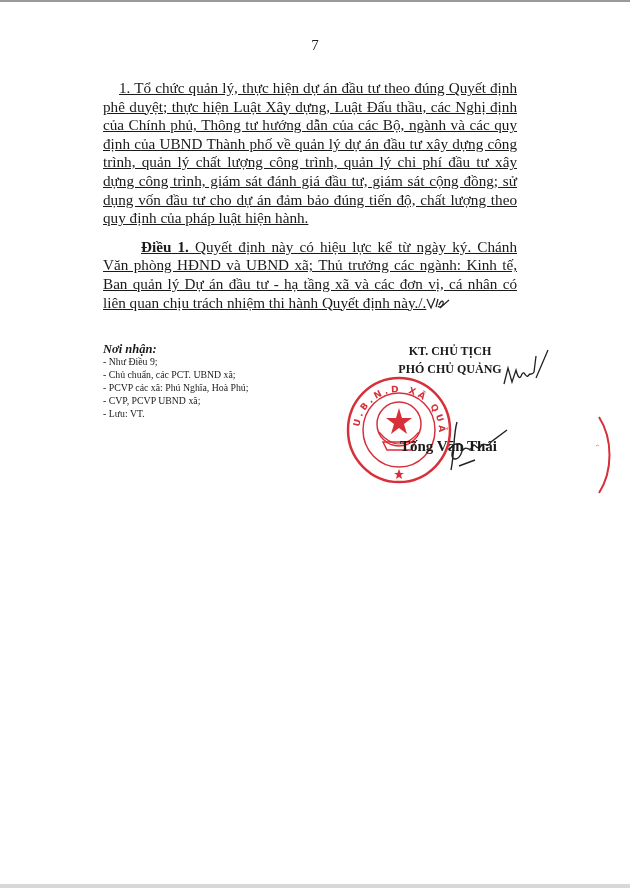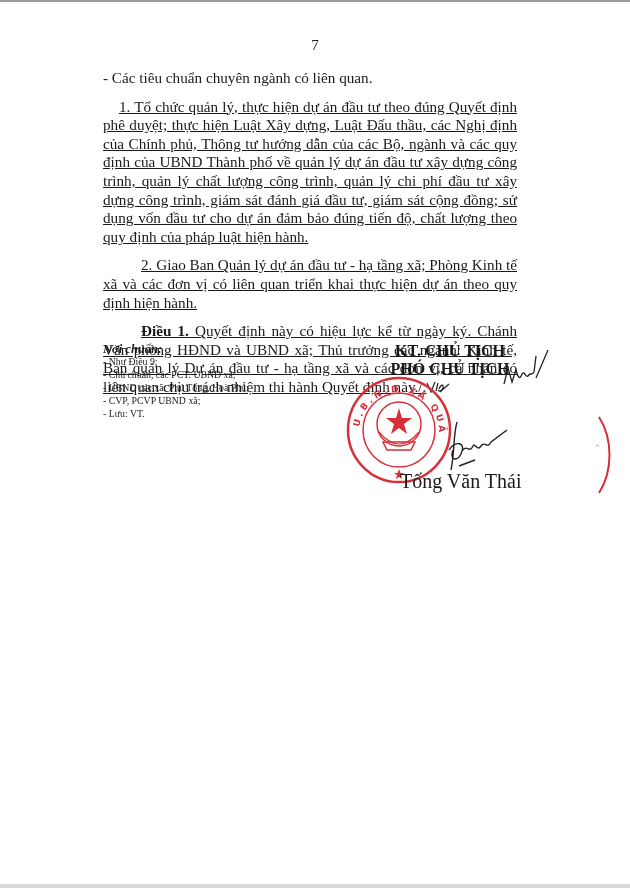--- a/index.html
+++ b/index.html
@@ -15,70 +15,68 @@
   .page-num { position: absolute; top: 37px; left: 0; width: 630px; text-align: center; font-size: 15px; }
   .body-text { position: absolute; left: 103px; top: 69px; width: 414px; font-size: 15.2px; line-height: 18.6px; }
   .p { margin: 0; text-align: justify; text-align-last: auto; }
   .indent { text-indent: 16px; }
   .indent2 { text-indent: 38px; }
   .last { text-align-last: left; }
   .gap { margin-top: 10px; text-decoration: underline; }
   b { font-weight: bold; }
   .recipients { position: absolute; left: 103px; top: 342px; font-size: 9.8px; line-height: 12.9px; }
   .recipients .title { font-weight: bold; font-style: italic; font-size: 12.5px; line-height: 14px; }
-  .sign { position: absolute; left: 360px; top: 342px; width: 180px; text-align: center; font-weight: bold; font-size: 16px; line-height: 18px; }
-  .signer { position: absolute; left: 400px; top: 470px; font-weight: normal; font-size: 20px; }
+  .sign { position: absolute; left: 360px; top: 342px; width: 180px; text-align: center; font-weight: bold; font-size: 12px; line-height: 18px; }
+  .signer { position: absolute; left: 400px; top: 438px; font-weight: bold; font-size: 15px; }
   .seal { position: absolute; left: 345px; top: 372px; width: 108px; height: 112px; }
   .sig1 { position: absolute; left: 502px; top: 348px; width: 48px; height: 42px; }
   .sig2 { position: absolute; left: 445px; top: 420px; width: 70px; height: 55px; }
   .edge-seal { position: absolute; left: 585px; top: 415px; width: 30px; height: 80px; }
   .check { display: inline-block; width: 24px; height: 14px; vertical-align: -2px; }
 </style>
 </head>
 <body>
 
 <div class="topbar"></div>
 
 <div class="page-num">7</div>
 
 <div class="body-text">
-  <p class="p last">- Các tiêu chuẩn chuyên ngành có liên quan.</p>
   <p class="p indent last gap">1. Tổ chức quản lý, thực hiện dự án đầu tư theo đúng Quyết định phê duyệt; thực hiện Luật Xây dựng, Luật Đấu thầu, các Nghị định của Chính phủ, Thông tư hướng dẫn của các Bộ, ngành và các quy định của UBND Thành phố về quản lý dự án đầu tư xây dựng công trình, quản lý chất lượng công trình, quản lý chi phí đầu tư xây dựng công trình, giám sát đánh giá đầu tư, giám sát cộng đồng; sử dụng vốn đầu tư cho dự án đảm bảo đúng tiến độ, chất lượng theo quy định của pháp luật hiện hành.</p>
-  <p class="p indent2 last gap">2. Giao Ban Quản lý dự án đầu tư - hạ tầng xã; Phòng Kinh tế xã và các đơn vị có liên quan triển khai thực hiện dự án theo quy định hiện hành.</p>
   <p class="p indent2 last gap"><b>Điều 1.</b><span> Quyết định này có hiệu lực kể từ ngày ký. Chánh Văn phòng HĐND và UBND xã; Thủ trưởng các ngành: Kinh tế, Ban quản lý Dự án đầu tư - hạ tầng xã và các đơn vị, cá nhân có liên quan chịu trách nhiệm thi hành Quyết định này./.</span><svg class="check" viewBox="0 0 24 14">
         <path d="M1 3 L5 12 L9 2 M10 11 L12 3 M13 9 C15 4 18 4 17 8 C16 11 13 12 12 10 M14 12 L23 4" stroke="#222" stroke-width="1.2" fill="none"></path>
       </svg></p>
 </div>
 
 <div class="recipients">
-  <div class="title">Nơi chuẩn:</div>
+  <div class="title">Nơi nhận:</div>
   <div>- Như Điều 9;</div>
   <div>- Chủ chuẩn, các PCT. UBND xã;</div>
-  <div>- UBND các xã: Phú Tống, Hoà Phú;</div>
+  <div>- PCVP các xã: Phú Nghĩa, Hoà Phú;</div>
   <div>- CVP, PCVP UBND xã;</div>
   <div>- Lưu: VT.</div>
 </div>
 
 <svg class="seal" viewBox="0 0 108 112">
   <defs>
     <path id="sealArc" d="M14 60 A40 40 0 1 1 94 60"></path>
   </defs>
   <ellipse cx="54" cy="58" rx="51" ry="52" fill="none" stroke="#d8303a" stroke-width="2.5"></ellipse>
   <ellipse cx="54" cy="58" rx="36" ry="37" fill="none" stroke="#d8303a" stroke-width="1.5"></ellipse>
   <text font-size="9" fill="#d8303a" font-weight="bold" font-family="DejaVu Sans, sans-serif" letter-spacing="3"><textPath href="#sealArc" startOffset="4%">U.B.N.D XÃ QUẢNG BỊ</textPath></text>
   <circle cx="54" cy="52" r="22" fill="none" stroke="#d8303a" stroke-width="1.5"></circle>
   <polygon points="54,36 57,46 67,46 59,52 62,62 54,56 46,62 49,52 41,46 51,46" fill="#d8303a"></polygon>
   <path d="M38 70 L70 70 L66 78 L42 78 Z" fill="none" stroke="#d8303a" stroke-width="1.5"></path>
   <path d="M34 60 Q54 84 74 60" fill="none" stroke="#d8303a" stroke-width="1.2"></path>
   <polygon points="54,97 55.5,101 59,101 56,103 57,107 54,105 51,107 52,103 49,101 52.5,101" fill="#d8303a"></polygon>
 </svg>
 
 <div class="sign">
   <div>KT. CHỦ TỊCH</div>
-  <div>PHÓ CHỦ TỊCH</div>
+  <div>PHÓ CHỦ QUẢNG</div>
 </div>
 
 <svg class="sig1" viewBox="0 0 48 42">
   <path d="M2 36 L6 20 L10 34 L14 22 C16 30 18 32 20 26 C22 22 24 30 26 28 C28 24 30 28 32 24 L34 8 M34 30 L46 2" stroke="#222" stroke-width="1.3" fill="none"></path>
 </svg>
 
 <svg class="sig2" viewBox="0 0 70 55">
   <path d="M12 2 C8 16 10 30 6 50 M4 30 C10 20 22 22 16 34 C12 42 4 40 8 30 M18 30 C22 24 24 34 28 26 C30 22 32 32 36 26 C40 20 42 30 46 22 L62 10 M14 46 L30 40" stroke="#222" stroke-width="1.4" fill="none"></path>
 </svg>
 

